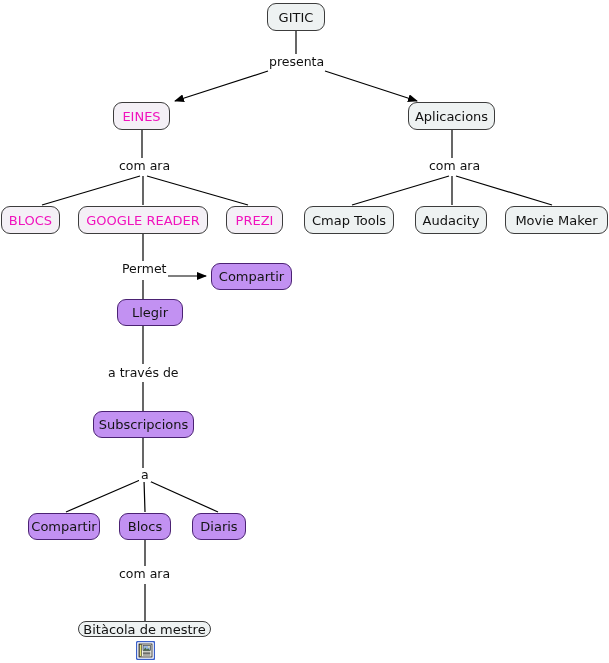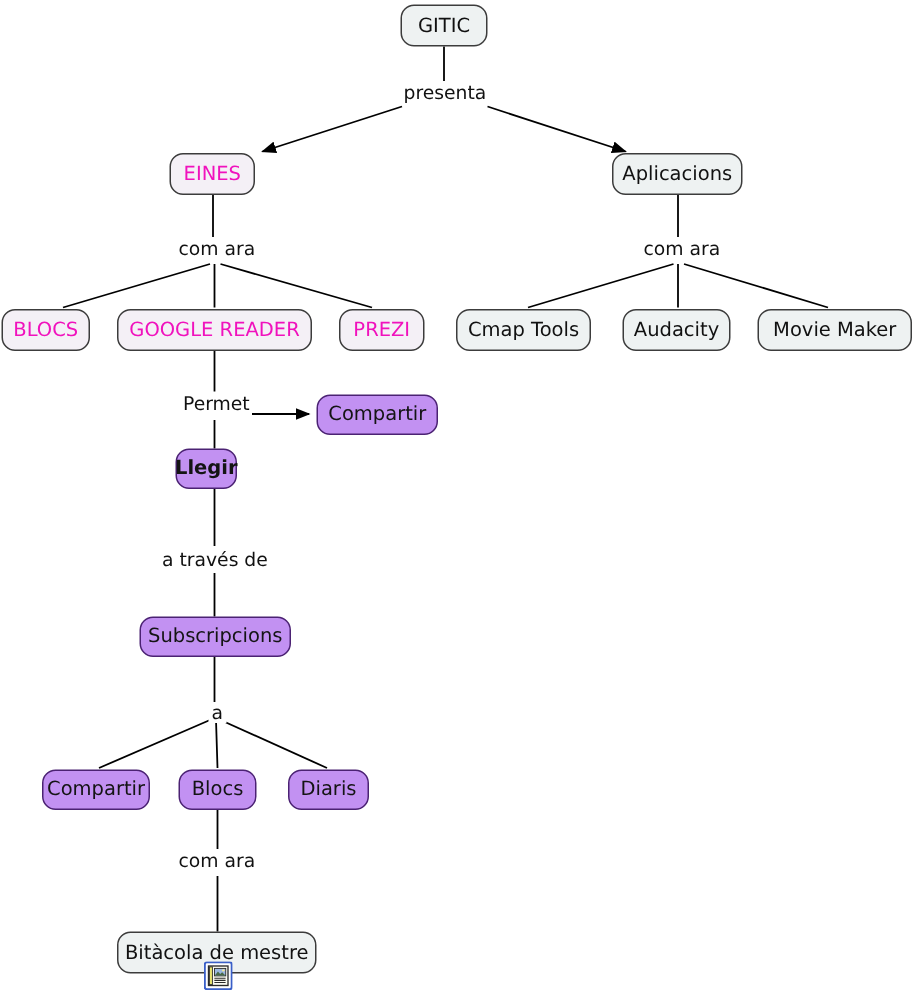--- a/index.html
+++ b/index.html
@@ -163,41 +163,41 @@
   </div>
 
   <div class="node node-plain" style="left:505px; top:206px; width:103px; height:28px;">
     <span>Movie Maker</span>
   </div>
 
   <div class="node node-purple" style="left:211px; top:263px; width:81px; height:27px;">
     <span>Compartir</span>
   </div>
 
-  <div class="node node-purple" style="left:117px; top:299px; width:41px; height:27px;font-weight:bold;">
+  <div class="node node-purple" style="left:117px; top:299px; width:66px; height:27px;">
     <span>Llegir</span>
   </div>
 
   <div class="node node-purple" style="left:93px; top:411px; width:101px; height:27px;justify-content:center;">
     <span>Subscripcions</span>
   </div>
 
   <div class="node node-purple" style="left:28px; top:513px; width:72px; height:27px;">
     <span>Compartir</span>
   </div>
 
   <div class="node node-purple" style="left:119px; top:513px; width:52px; height:27px;">
     <span>Blocs</span>
   </div>
 
   <div class="node node-purple" style="left:192px; top:513px; width:54px; height:27px;">
     <span>Diaris</span>
   </div>
 
-  <div class="node node-plain" style="left:78px; top:621px; width:133px; height:28px;">
+  <div class="node node-plain" style="left:78px; top:621px; width:133px; height:16px;">
     <span>Bitàcola de mestre</span>
   </div>
 
   <div class="link-label" style="left:267px; top:56px;">
     <span>presenta</span>
   </div>
 
   <div class="link-label" style="left:117px; top:160px;">
     <span>com ara</span>
   </div>

